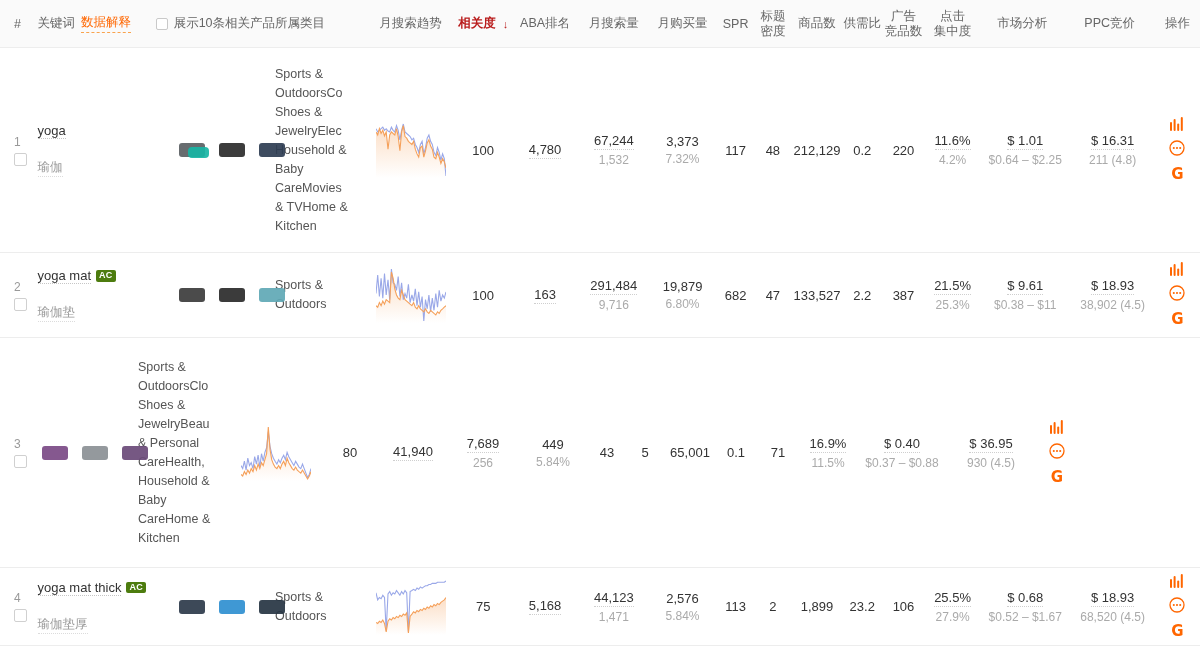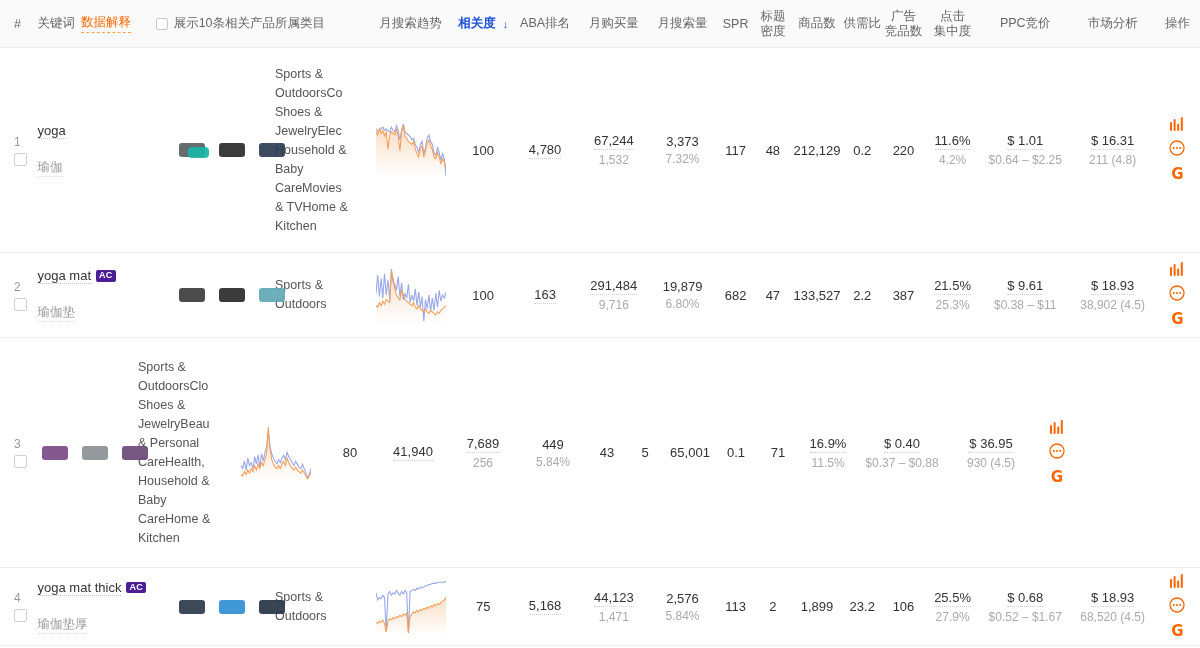--- a/index.html
+++ b/index.html
@@ -26,21 +26,21 @@
   }
   .th { display: flex; align-items: center; justify-content: center; height: 48px; }
   .th-inner { display:flex; align-items:center; gap:6px; }
   .th-multi { display:flex; flex-direction:column; align-items:center; line-height:1.18; }
   .link-dashed {
     color: #f60;
     border-bottom: 1px dashed #f9a34d;
     padding-bottom: 1px;
     cursor: pointer;
   }
-  .th-sorted { color: #1d4ed8; font-weight: bold; }
+  .th-sorted { color: #b91c1c; font-weight: bold; }
   .sortarrow { font-size: 11px; margin-left: 1px; }
   .hdr-chk {
     width: 12px; height: 12px;
     border: 1px solid #c9c9c9; border-radius: 2px;
     background: #fff; display:inline-block; flex: 0 0 auto;
   }
 
   
   .c-idx    { width: 38px;  justify-content: flex-start; padding-left: 14px; }
   .c-kw     { width: 140px; justify-content: flex-start; }
@@ -91,21 +91,21 @@
   .kw-cell {
     flex-direction: column; align-items: flex-start; justify-content: center; gap: 20px;
   }
   .kw-main { display:flex; align-items:center; gap:5px; }
   .kw-en {
     font-size: 13px; color: #333;
     border-bottom: 1px dotted #c6c6c6; cursor: pointer;
   }
   .kw-cn { font-size: 12.5px; color: #999; border-bottom: 1px dotted #dcdcdc; }
   .ac-badge {
-    background: #4c1d95; color: #fff; font-size: 9px; font-weight: bold;
+    background: #4d7c0f; color: #fff; font-size: 9px; font-weight: bold;
     border-radius: 2px; padding: 1px 3px; line-height: 1.1; letter-spacing: .3px;
   }
 
   .prod-cell { justify-content: flex-start; gap: 2px; }
   .thumb {
     width: 38px; height: 30px; flex: 0 0 auto;
     position: relative; overflow: hidden;
   }
 
   .cat-cell {
@@ -158,25 +158,25 @@
     </div>
     <div class="th c-rel th-sorted">
       <div class="th-inner">
         <span>相关度</span>
         <span class="sortarrow">↓</span>
       </div>
     </div>
     <div class="th c-aba">
       <span>ABA排名</span>
     </div>
+    <div class="th c-vol">
+      <span>月搜索量</span>
+    </div>
     <div class="th c-buy">
       <span>月购买量</span>
-    </div>
-    <div class="th c-vol">
-      <span>月搜索量</span>
     </div>
     <div class="th c-spr">
       <span>SPR</span>
     </div>
     <div class="th c-dens">
       <div class="th-multi">
         <span>标题</span>
         <span>密度</span>
       </div>
     </div>
@@ -191,25 +191,25 @@
         <span>广告</span>
         <span>竞品数</span>
       </div>
     </div>
     <div class="th c-click">
       <div class="th-multi">
         <span>点击</span>
         <span>集中度</span>
       </div>
     </div>
+    <div class="th c-market">
+      <span>市场分析</span>
+    </div>
     <div class="th c-ppc">
       <span>PPC竞价</span>
-    </div>
-    <div class="th c-market">
-      <span>市场分析</span>
     </div>
     <div class="th c-ops">
       <span>操作</span>
     </div>
   </div>
 
   <div id="tbody">
       <div class="row r1">
         <div class="cell c-idx idx-cell">
           <span class="idx-num">1</span>

